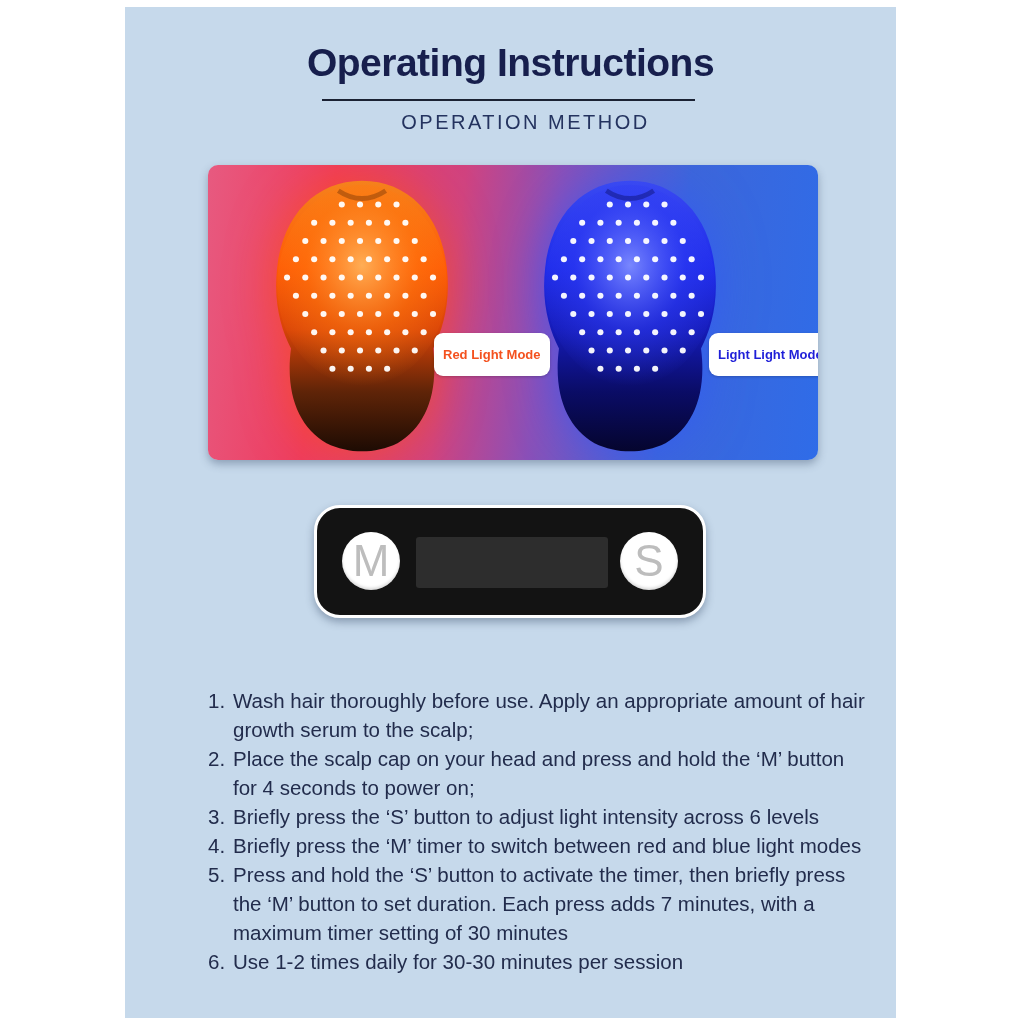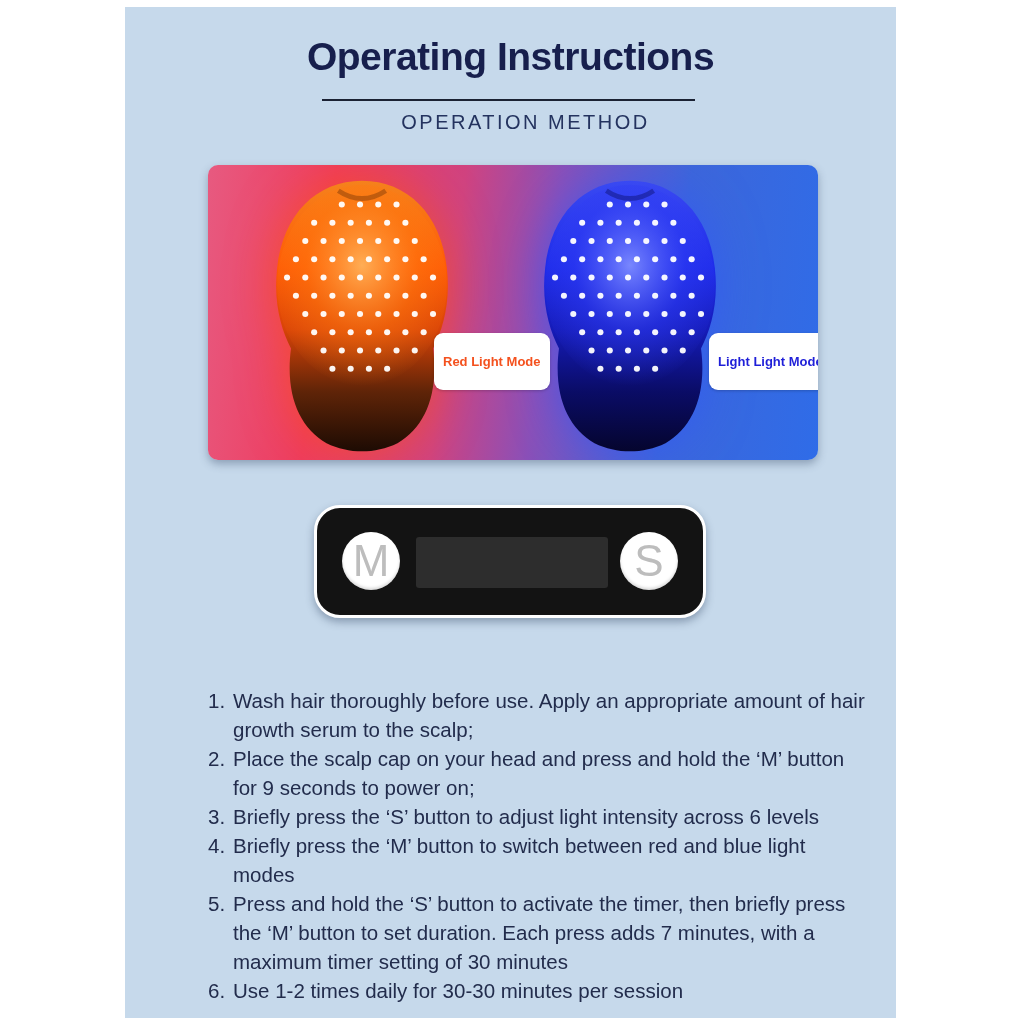--- a/index.html
+++ b/index.html
@@ -2,42 +2,42 @@
 <html><head>
 <meta charset="utf-8">
 <style>
   * { margin:0; padding:0; box-sizing:border-box; }
   html,body { width:1024px; height:1024px; background:#ffffff; overflow:hidden;
               font-family:"Liberation Sans", sans-serif; }
 
   .page { position:absolute; left:125px; top:7px; width:771px; height:1011px;
           background:#c6d9eb; }
 
-  .title { position:absolute; top:28px; left:0; width:100%; text-align:center;
+  .title { position:absolute; top:34px; left:0; width:100%; text-align:center;
            font-size:39px; font-weight:bold; letter-spacing:-0.5px; color:#171f4d; }
 
   .divider { position:absolute; left:197px; top:92px; width:373px; height:0;
              border-top:2px solid #1b2233; }
 
   .subtitle { position:absolute; top:104px; left:0; width:100%; text-align:center;
               font-size:20px; letter-spacing:2.5px; color:#24335f;padding-left:30px; }
 
   
   .hero { position:absolute; left:83px; top:158px; width:610px; height:295px;
           border-radius:10px; overflow:hidden;
           background:linear-gradient(97deg,#e75a80 0%, #ee3c5f 20%, #d04380 40%,
                      #8a50b8 55%, #3d66da 75%, #2f6ce8 100%);
           box-shadow:0 4px 8px rgba(70,90,120,.45); }
 
   .cap { position:absolute; top:4px; width:216px; height:288px; }
   .cap-red  { left:46px;  filter:drop-shadow(0 0 24px rgba(255,85,0,.55)); }
   .cap-blue { left:314px; filter:drop-shadow(0 0 24px rgba(45,85,255,.6)); }
 
   .mode-label { position:absolute; top:168px; background:#ffffff; border-radius:9px;
-                padding:22px 9px; font-size:13px; font-weight:bold; line-height:1;
+                padding:15px 9px; font-size:13px; font-weight:bold; line-height:1;
                 box-shadow:0 1px 3px rgba(0,0,0,.2); white-space:nowrap; }
   .mode-label.red  { left:226px; color:#f4511e; }
   .mode-label.blue { left:501px; color:#1f1fd8; }
 
   
   .panel { position:absolute; left:189px; top:498px; width:392px; height:113px;
            background:#131313; border:3px solid #ffffff; border-radius:26px;
            box-shadow:0 4px 9px rgba(40,60,90,.4); }
   .btn-circle { position:absolute; top:24px; width:58px; height:58px; border-radius:50%;
                 background:#ffffff; display:flex; align-items:center; justify-content:center;
@@ -258,29 +258,29 @@
     <div class="btn-circle btn-s">S</div>
   </div>
 
   <div class="instructions">
       <div class="inst-row">
         <span class="inst-num">1.</span>
         <span class="inst-text">Wash hair thoroughly before use. Apply an appropriate amount of hair growth serum to the scalp;</span>
       </div>
       <div class="inst-row">
         <span class="inst-num">2.</span>
-        <span class="inst-text">Place the scalp cap on your head and press and hold the ‘M’ button for 9 seconds to power on;</span>
+        <span class="inst-text">Place the scalp cap on your head and press and hold the ‘M’ button for 4 seconds to power on;</span>
       </div>
       <div class="inst-row">
         <span class="inst-num">3.</span>
         <span class="inst-text">Briefly press the ‘S’ button to adjust light intensity across 6 levels</span>
       </div>
       <div class="inst-row">
         <span class="inst-num">4.</span>
-        <span class="inst-text">Briefly press the ‘M’ button to switch between red and blue light modes</span>
+        <span class="inst-text">Briefly press the ‘M’ timer to switch between red and blue light modes</span>
       </div>
       <div class="inst-row">
         <span class="inst-num">5.</span>
         <span class="inst-text">Press and hold the ‘S’ button to activate the timer, then briefly press the ‘M’ button to set duration. Each press adds 7 minutes, with a maximum timer setting of 30 minutes</span>
       </div>
       <div class="inst-row">
         <span class="inst-num">6.</span>
         <span class="inst-text">Use 1-2 times daily for 30-30 minutes per session</span>
       </div>
     </div>

